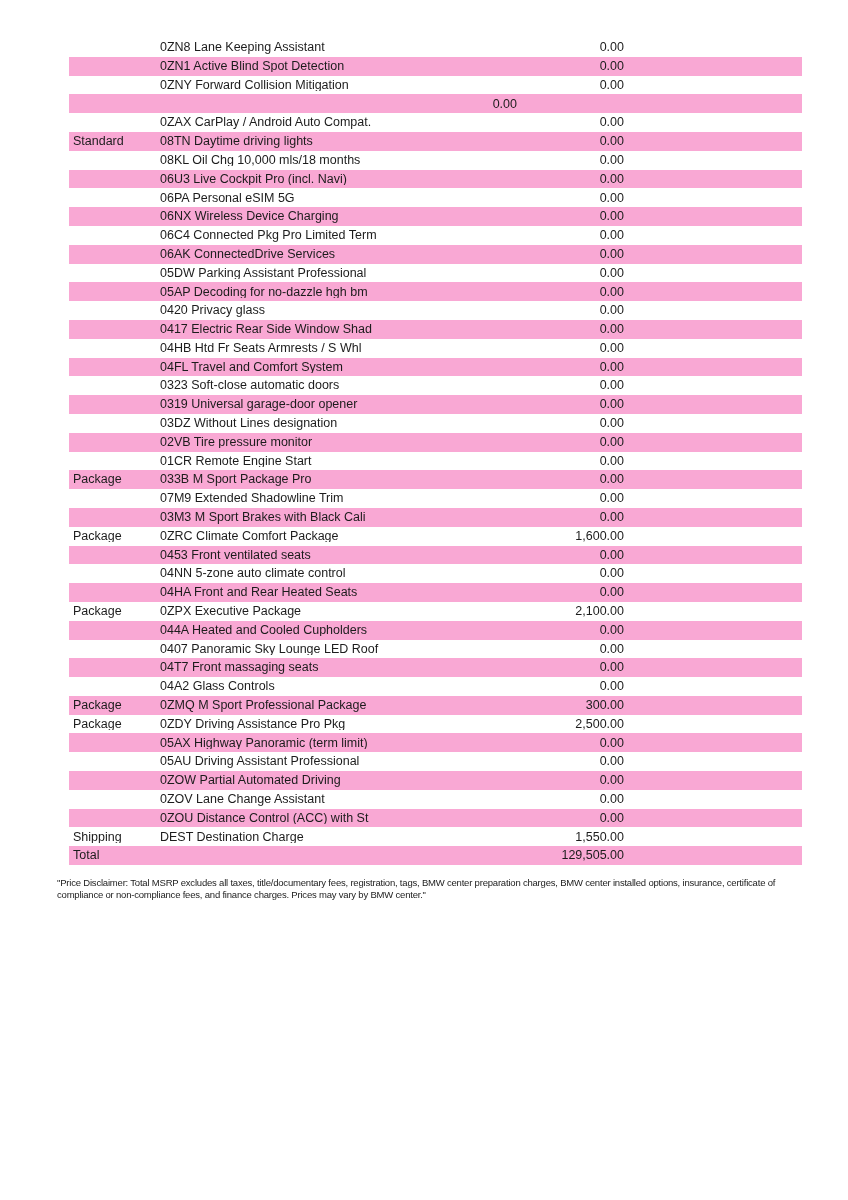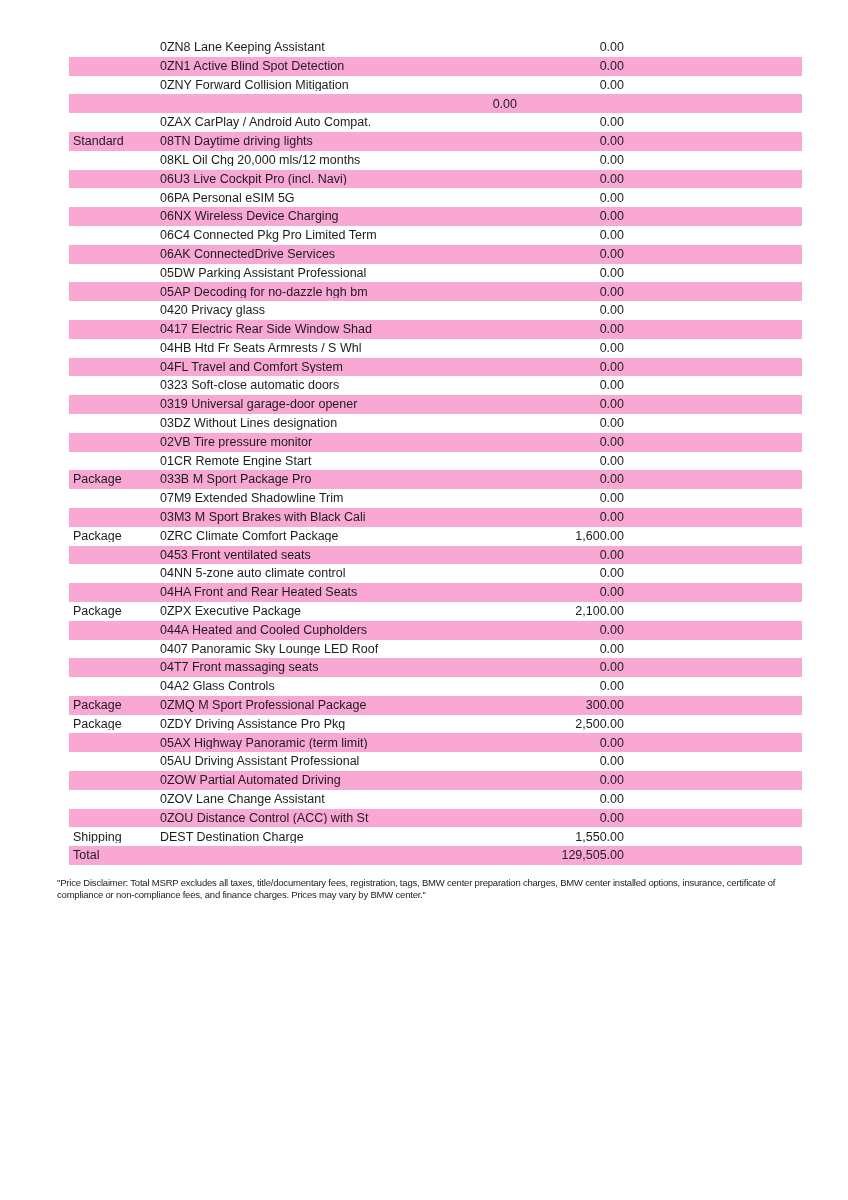--- a/index.html
+++ b/index.html
@@ -96,21 +96,21 @@
       <span class="cell-filler"></span>
     </div>
       <div class="row alt">
       <span class="cell-category">Standard</span>
       <span class="cell-description">08TN Daytime driving lights</span>
       <span class="cell-price">0.00</span>
       <span class="cell-filler"></span>
     </div>
       <div class="row">
       <span class="cell-category"></span>
-      <span class="cell-description">08KL Oil Chg 20,000 mls/12 months</span>
+      <span class="cell-description">08KL Oil Chg 10,000 mls/18 months</span>
       <span class="cell-price">0.00</span>
       <span class="cell-filler"></span>
     </div>
       <div class="row alt">
       <span class="cell-category"></span>
       <span class="cell-description">06U3 Live Cockpit Pro (incl. Navi)</span>
       <span class="cell-price">0.00</span>
       <span class="cell-filler"></span>
     </div>
       <div class="row">

